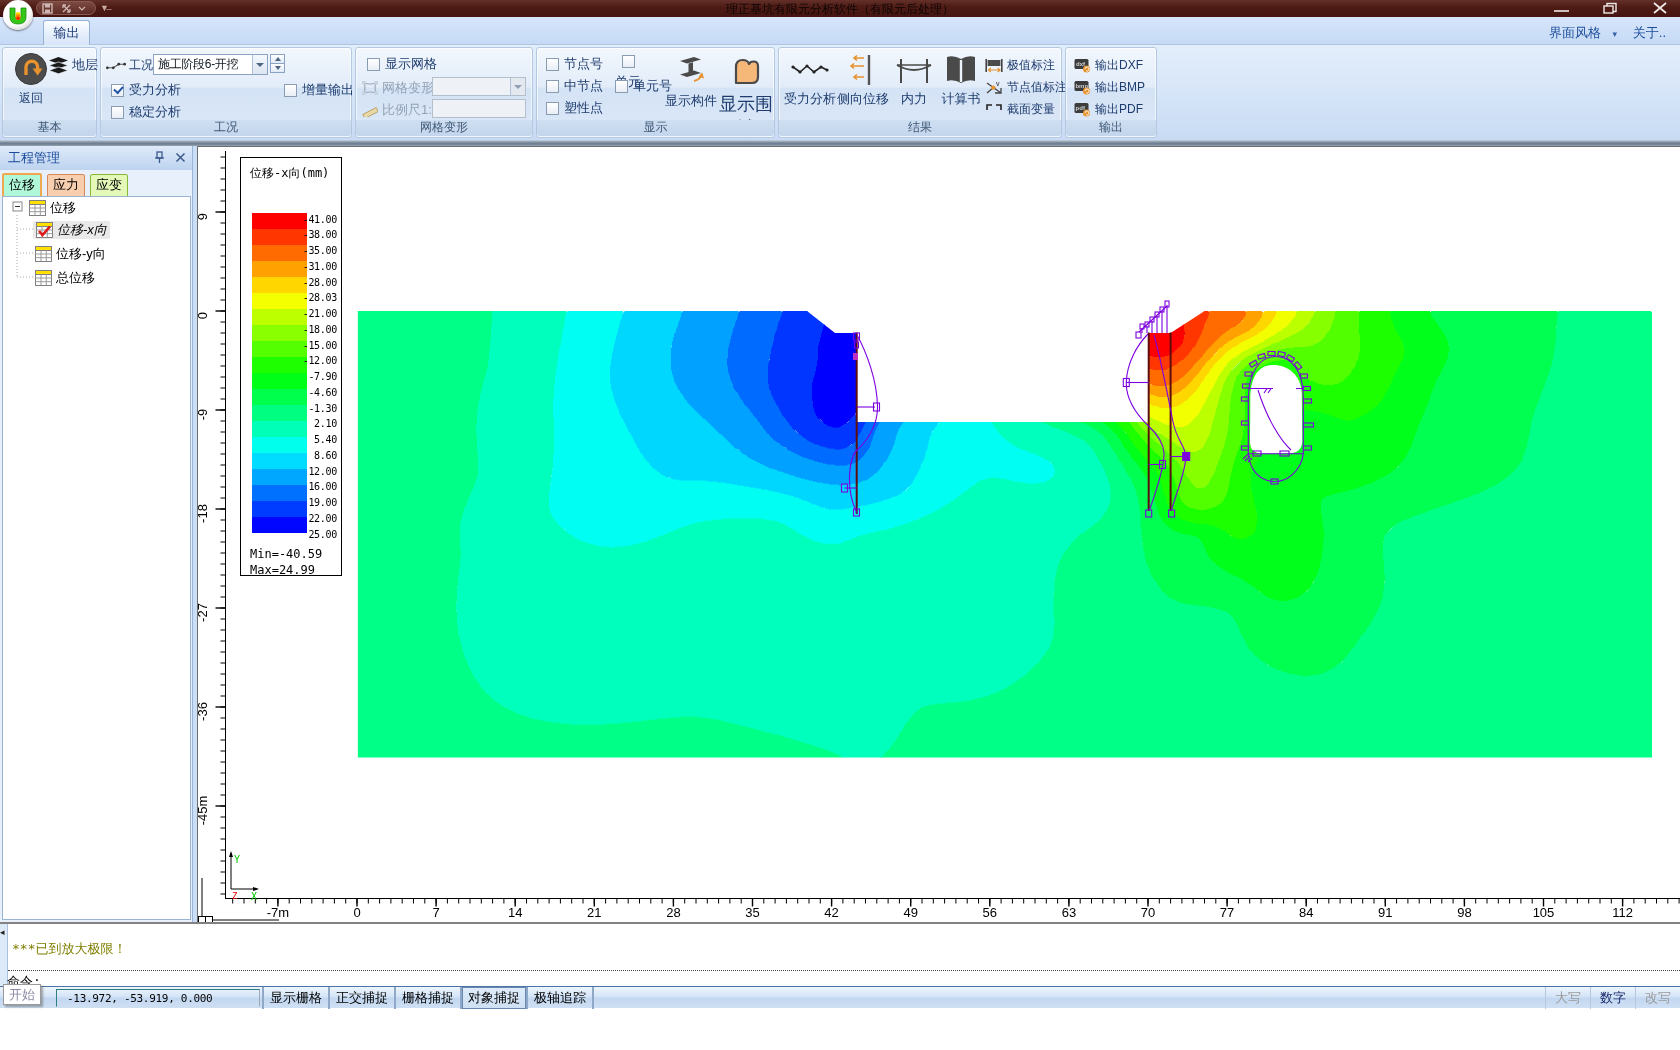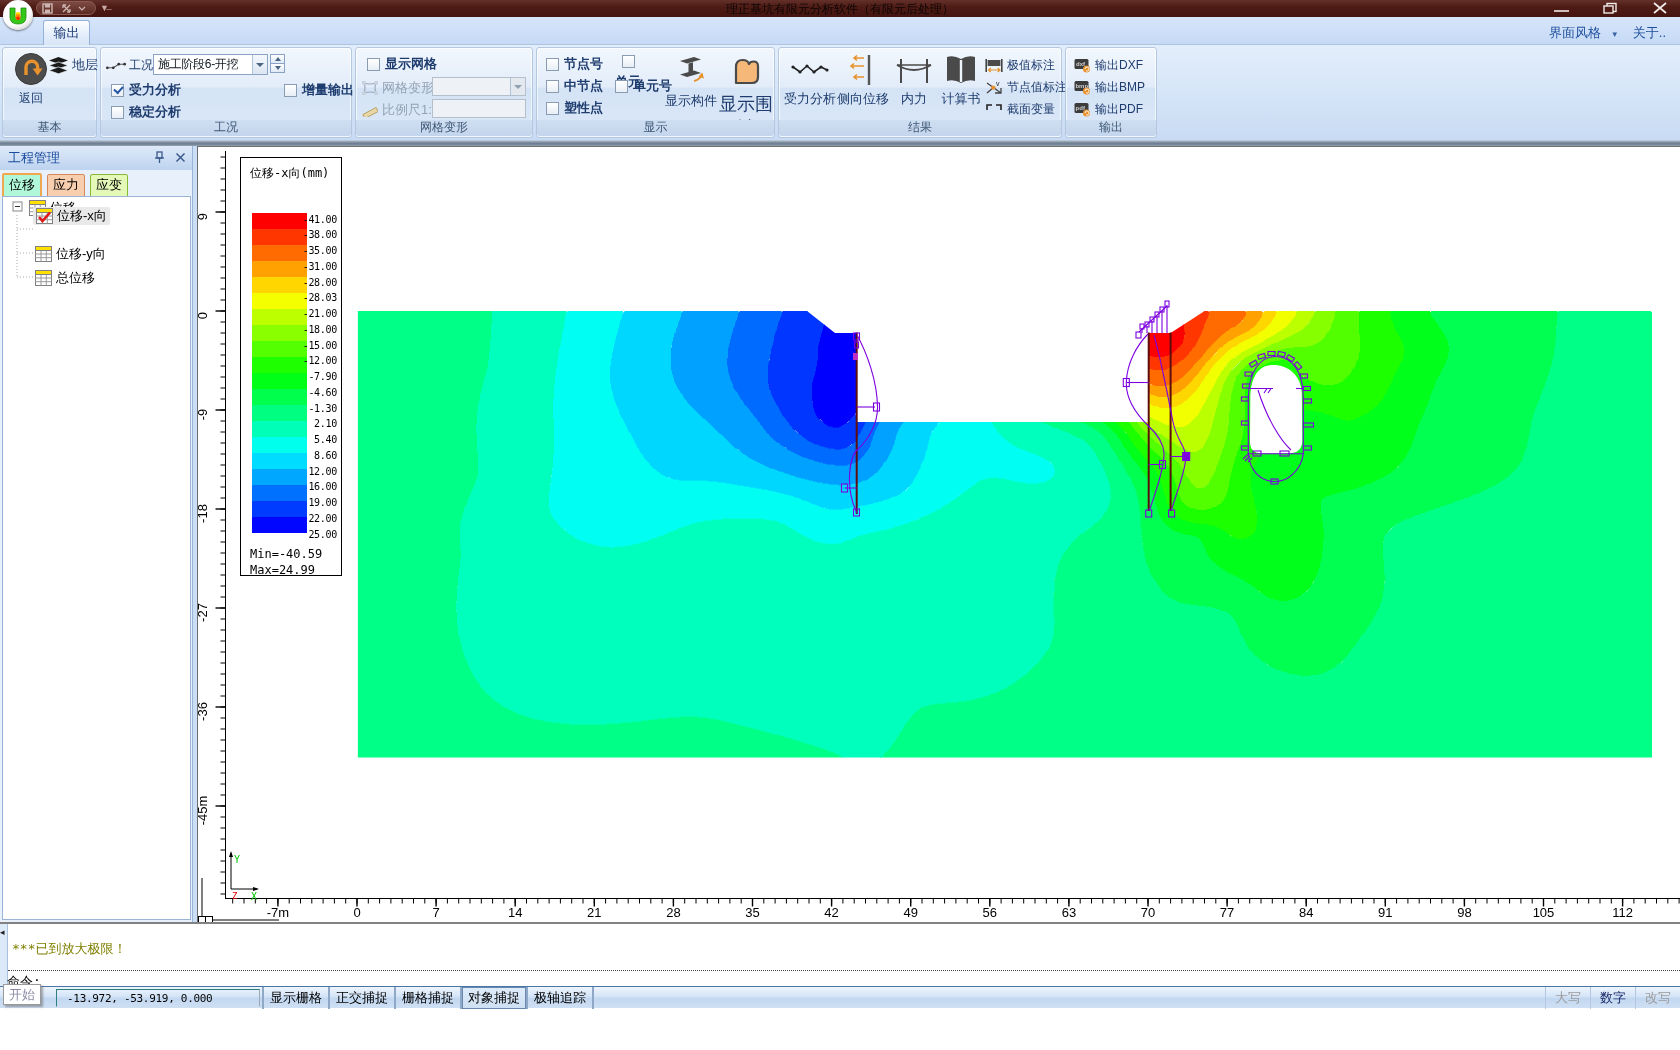--- a/index.html
+++ b/index.html
@@ -36,21 +36,21 @@
 .ribbon { position:absolute; left:0; top:45px; width:1680px; height:95px;
   background:linear-gradient(#e3eefb 0%, #d6e5f8 50%, #c8dbf3 100%); }
 .rgroup { position:absolute; top:2px; height:91px; border:1px solid #b5c8e2; border-radius:3px;
   background:linear-gradient(#f2f7fd 0%, #e2ecf9 44%, #d4e3f5 45%, #dbe8f8 100%);
   box-shadow:inset 0 0 0 1px rgba(255,255,255,.65); }
 .rgroup .glabel { position:absolute; left:0; right:0; bottom:1px; height:16px; text-align:center;
   color:#3f5875; font-size:12px; line-height:15px;
   background:linear-gradient(#cfdff2,#c3d5ec); border-radius:0 0 3px 3px; }
 .rlabel { color:#1e3c6e; font-size:12px; }
 .bigbtn { position:absolute; text-align:center; color:#1e3c6e; font-size:12px; }
-.cbrow { position:absolute; display:flex; align-items:center; gap:5px; color:#1e3c6e; font-size:12px; white-space:nowrap;font-weight:bold; }
+.cbrow { position:absolute; display:flex; align-items:center; gap:5px; color:#1e3c6e; font-size:12px; white-space:nowrap; }
 .cbox { width:13px; height:13px; background:linear-gradient(#fff,#e8eef6); border:1px solid #8a9cb2; position:relative; flex:none; }
 .cbox.checked:after { content:""; position:absolute; left:2px; top:1px; width:7px; height:4px;
   border-left:2px solid #2456a8; border-bottom:2px solid #2456a8; transform:rotate(-48deg); }
 .combo { position:absolute; background:#fff; border:1px solid #8aa3c4; display:flex; align-items:center; }
 .combo .cv { flex:1; padding-left:4px; color:#101820; font-size:12px; letter-spacing:-0.3px; white-space:nowrap; overflow:hidden; }
 .combo .ca { width:15px; align-self:stretch; display:flex; align-items:center; justify-content:center;
   background:linear-gradient(#f4f8fd,#dce6f2); border-left:1px solid #b0c2da; }
 .combo.disabled { background:#eef1f5; border-color:#b4bfcc; }
 .combo.disabled .ca { background:#e4e9f0; }
 .arrow-dn { width:0; height:0; border-left:4px solid transparent; border-right:4px solid transparent; border-top:4px solid #4a6482; }
@@ -459,21 +459,21 @@
           <rect x="0.5" y="0.5" width="16" height="4" fill="#ffe000" stroke="#808080"></rect>
           <g stroke="#9a9a9a">
               <line x1="0.5" y1="8" x2="16.5" y2="8"></line>
               <line x1="0.5" y1="11.7" x2="16.5" y2="11.7"></line>
           <line x1="6" y1="4.5" x2="6" y2="15.5"></line>
               <line x1="11.3" y1="4.5" x2="11.3" y2="15.5"></line>
             </g>
         </svg>
         <span>位移</span>
       </div>
-      <div class="tnode" style="left:32px; top:10px;">
+      <div class="tnode" style="left:32px; top:24px;font-style:italic;">
         <span class="hl">
         <svg width="17" height="16" viewBox="0 0 17 16">
           <rect x="0.5" y="0.5" width="16" height="15" fill="#fff" stroke="#808080"></rect>
           <rect x="0.5" y="0.5" width="16" height="4" fill="#ffe000" stroke="#808080"></rect>
           <g stroke="#9a9a9a">
                 <line x1="0.5" y1="8" x2="16.5" y2="8"></line>
                 <line x1="0.5" y1="11.7" x2="16.5" y2="11.7"></line>
           <line x1="6" y1="4.5" x2="6" y2="15.5"></line>
                 <line x1="11.3" y1="4.5" x2="11.3" y2="15.5"></line>
               </g>

